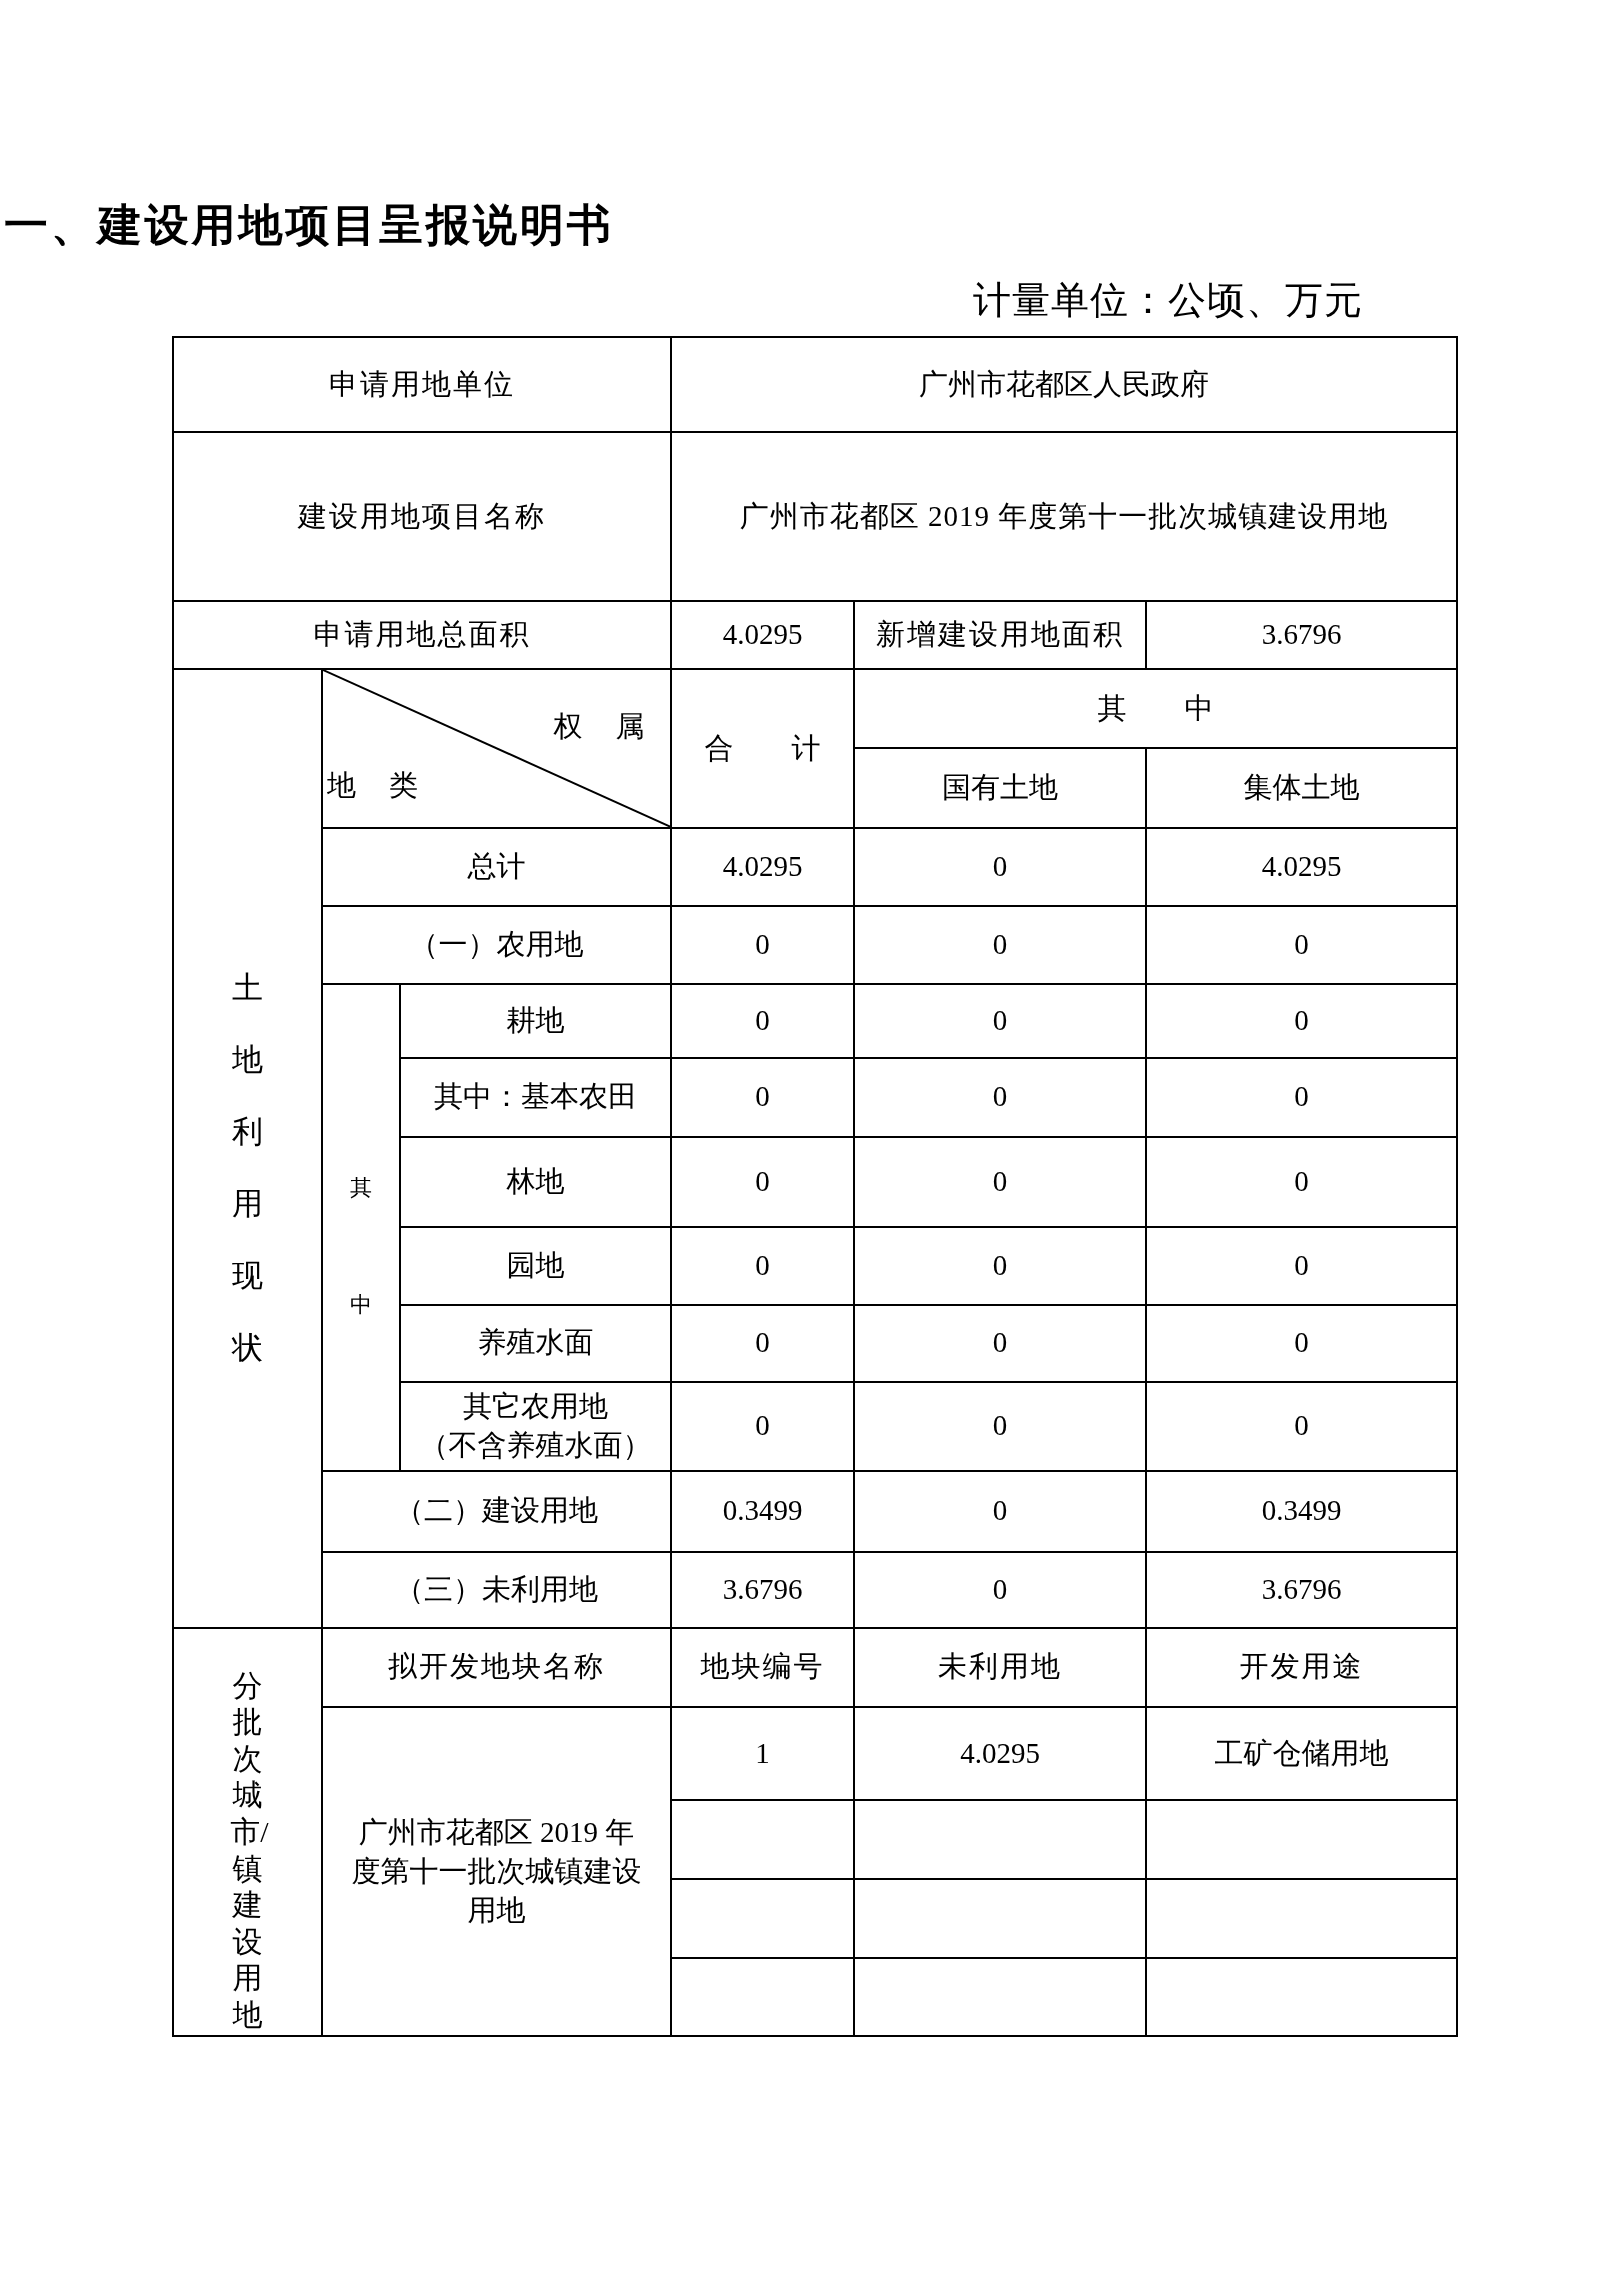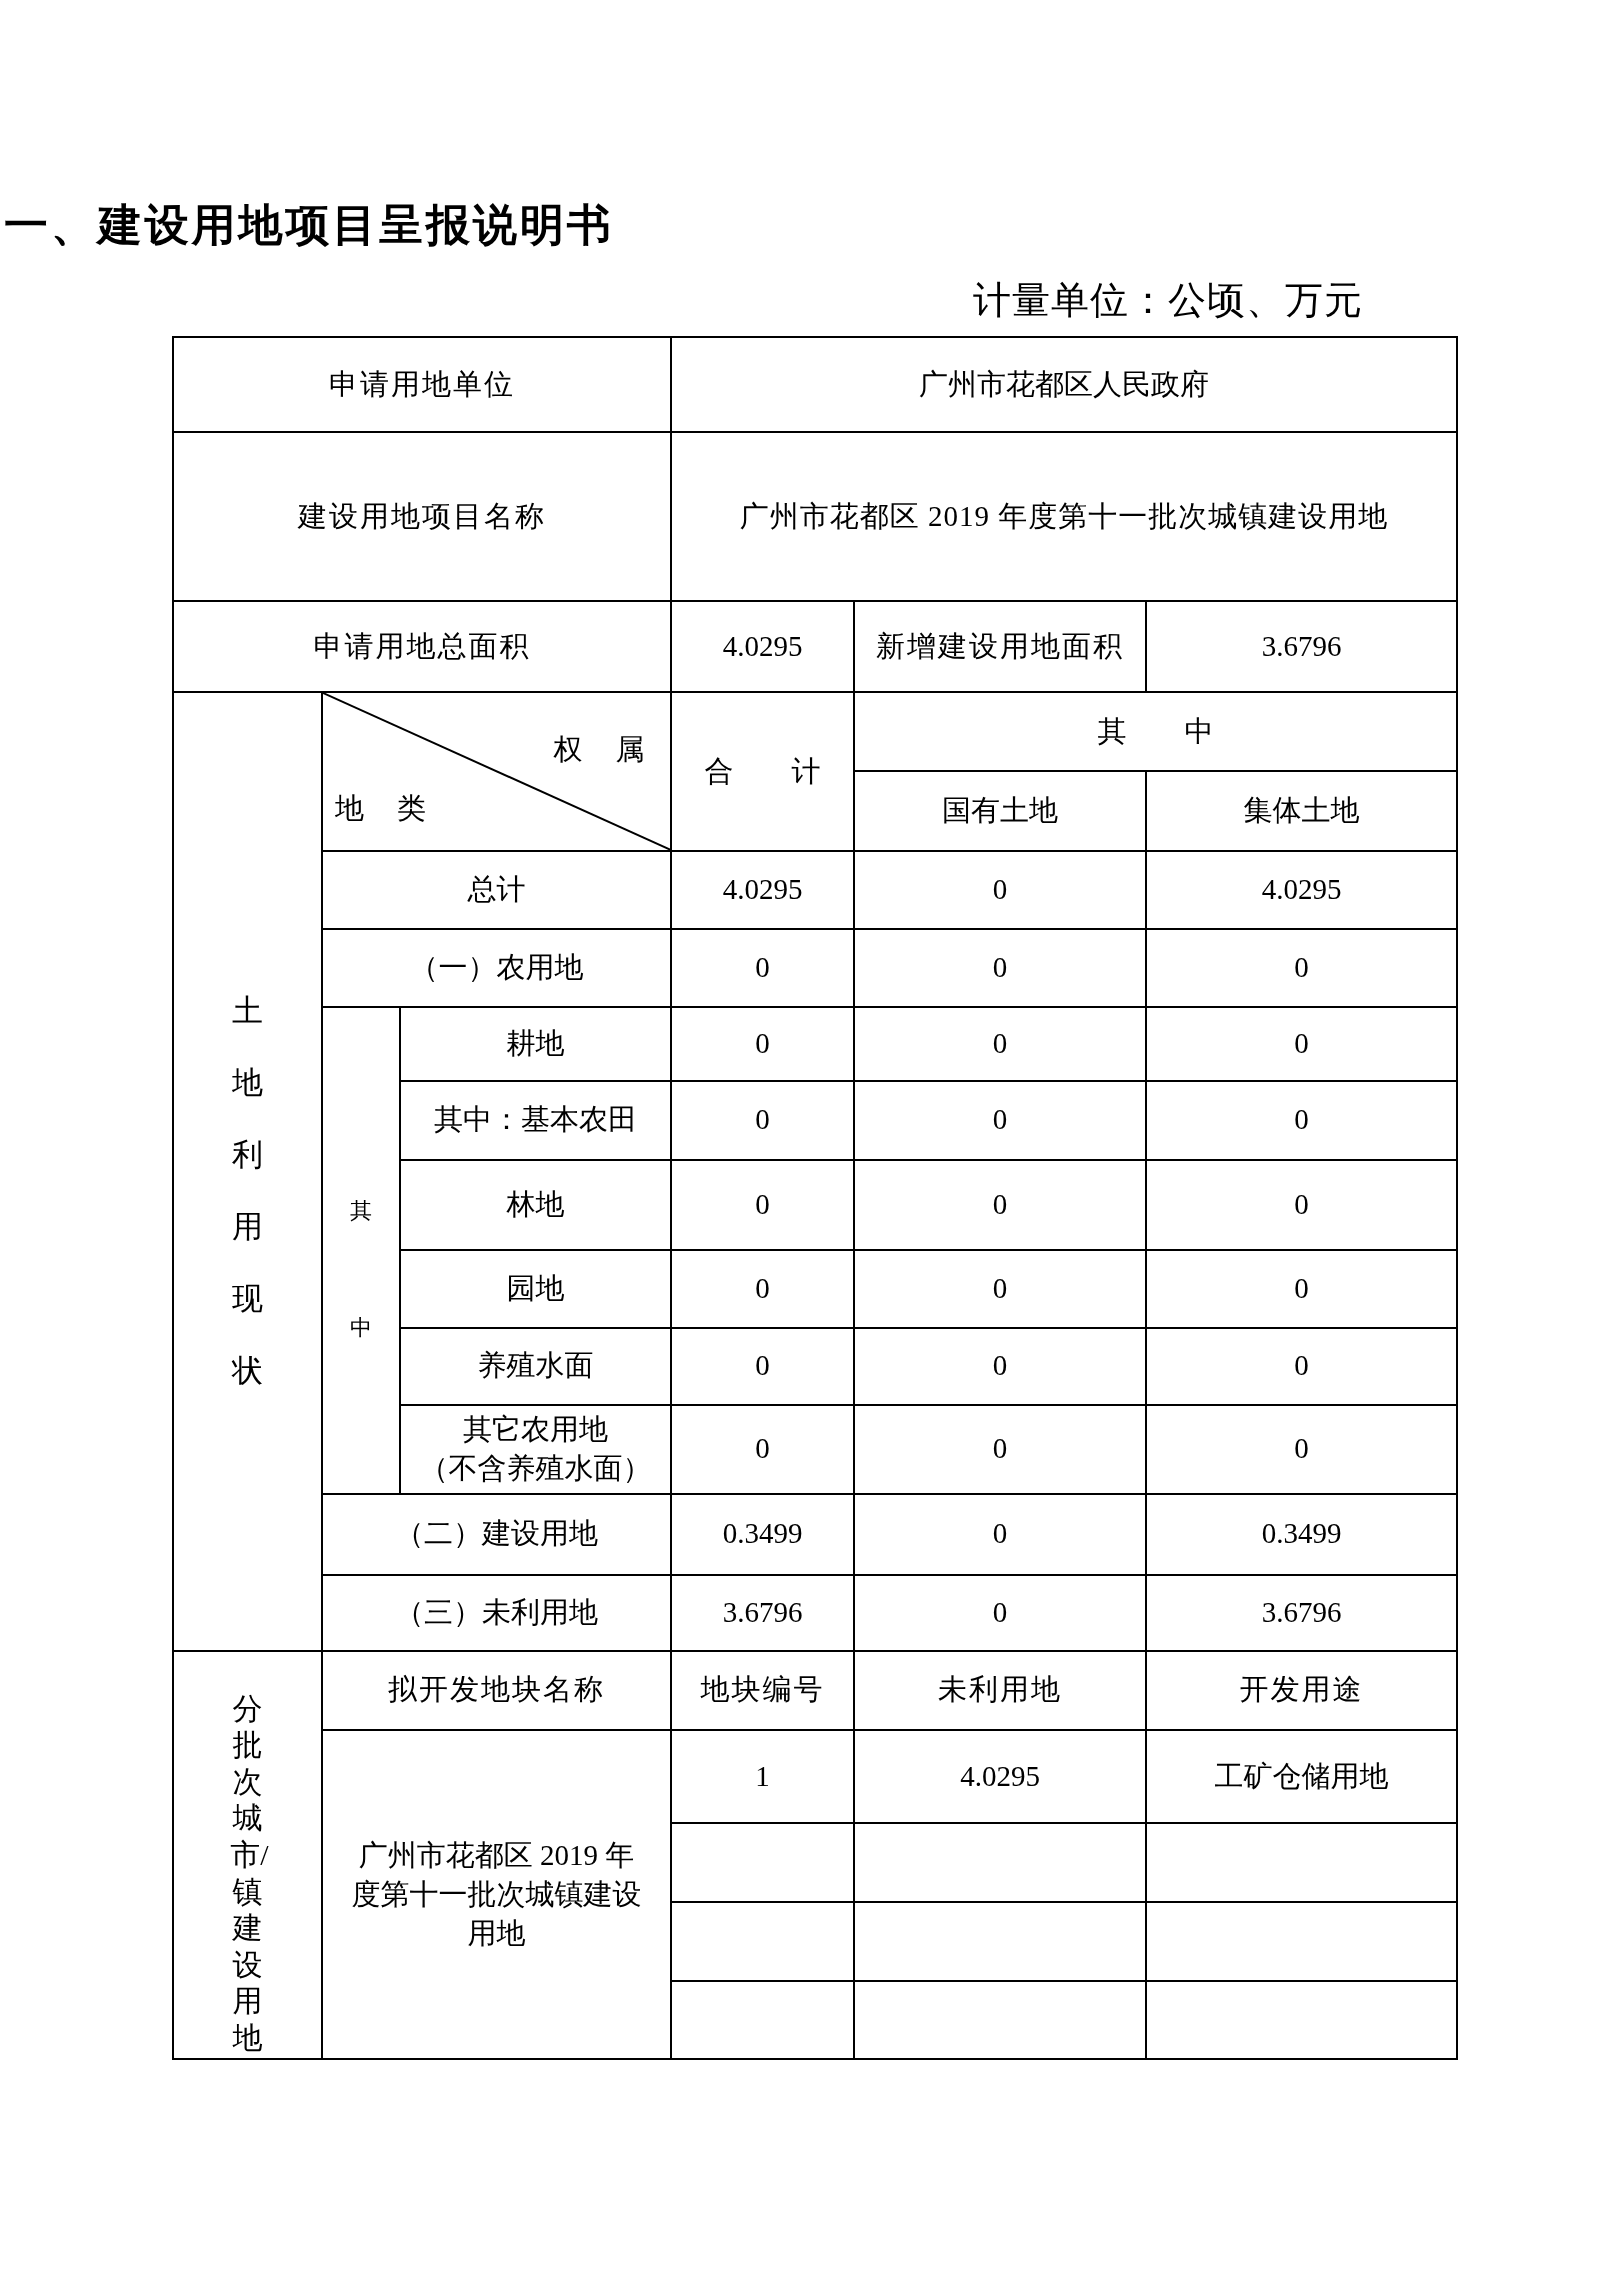--- a/index.html
+++ b/index.html
@@ -64,21 +64,21 @@
     text-align: center;
     white-space: normal;
   }
   .v-landuse { font-size: 31px; line-height: 2.32; font-family: Liberation Serif, serif; }
   .v-among   { font-size: 22px; line-height: 5.3; }
   .v-batch   { font-size: 30px; line-height: 1.22; }
   
   td.cell-diag { position: relative; }
   .diag-svg { position: absolute; left: 0; top: 0; width: 100%; height: 100%; display: block; }
   .diag-top    { position: absolute; top: 37px; right: 23.5px; letter-spacing: 2px; }
-  .diag-bottom { position: absolute; bottom: 21.6px; left: 12px; letter-spacing: 2px; text-align: right; }
+  .diag-bottom { position: absolute; bottom: 21.6px; left: 4px; letter-spacing: 2px; text-align: right; }
   .name-merged { line-height: 2.7; }
   .proj-cell { letter-spacing: 1px; }
 </style>
 </head>
 <body>
 
 <div class="page">
 
   <div class="doc-title">一、建设用地项目呈报说明书</div>
   <div class="unit-note">计量单位：公顷、万元</div>
@@ -97,21 +97,21 @@
         <tr style="height:95px">
       <td colspan="3" class="lbl">申请用地单位</td>
       <td colspan="3">广州市花都区人民政府</td>
     </tr>
 
     <tr style="height:169px">
       <td colspan="3" class="lbl">建设用地项目名称</td>
       <td colspan="3" class="proj-cell">广州市花都区 2019 年度第十一批次城镇建设用地</td>
     </tr>
 
-    <tr style="height:91px">
+    <tr style="height:68px">
       <td colspan="3" class="lbl">申请用地总面积</td>
       <td>4.0295</td>
       <td class="lbl">新增建设用地面积</td>
       <td>3.6796</td>
     </tr>
 
     <tr style="height:75px">
       <td rowspan="12">
         <span class="vtext v-landuse">土地利用现状</span>
       </td>

